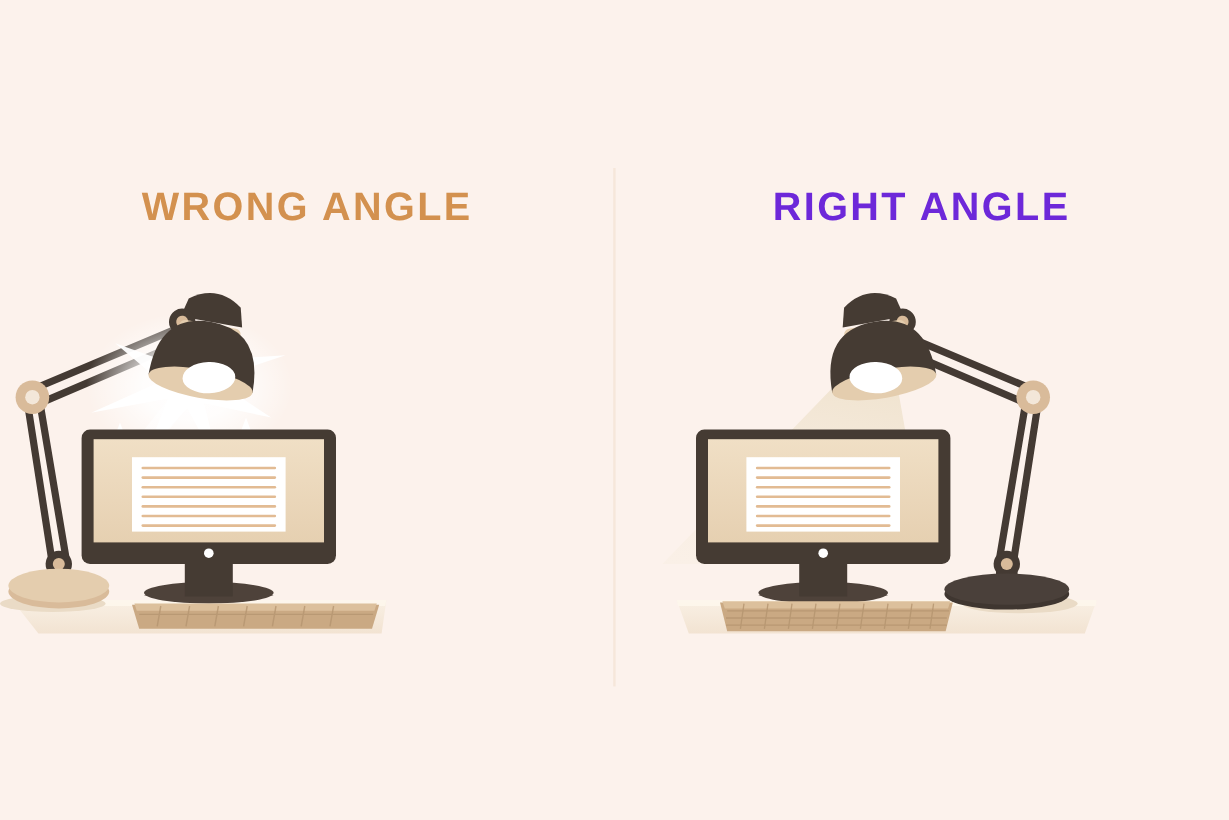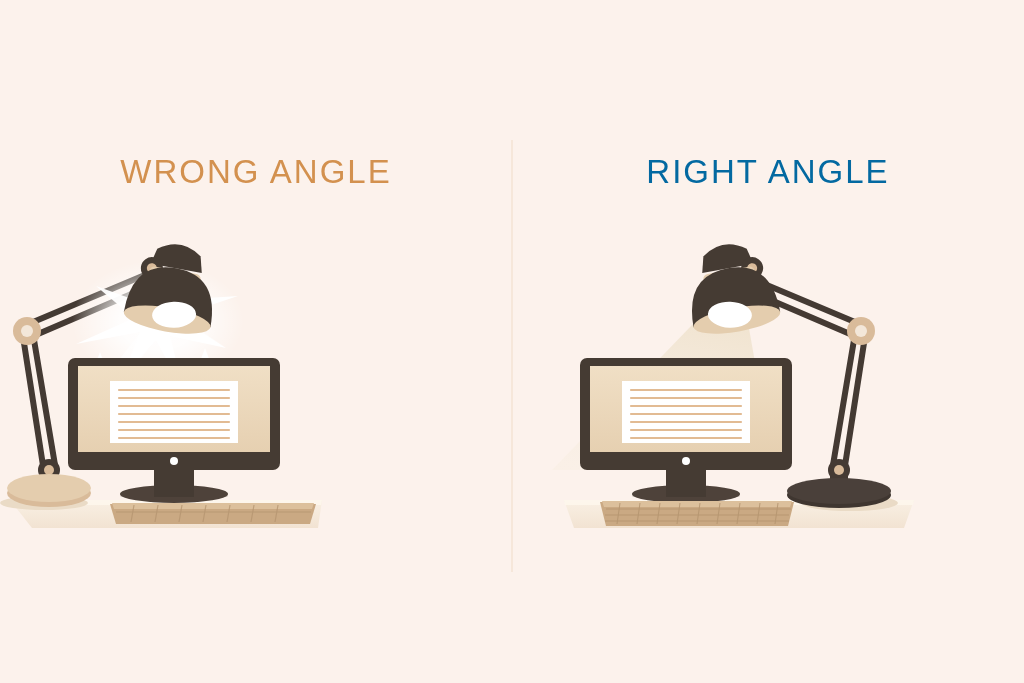--- a/index.html
+++ b/index.html
@@ -11,27 +11,27 @@
     position:relative;
   }
   #stage{position:absolute;inset:0;}
   .panel{position:absolute;top:0;height:683px;width:512px;}
   #panel-wrong{left:0;}
   #panel-right{left:512px;}
   .panel-title{
     position:absolute;top:155px;left:0;width:512px;
     text-align:center;
     font-size:33px;
-    font-weight:normal;
+    font-weight:bold;
     letter-spacing:2.0px;
     line-height:1;
     user-select:none;
   }
   #title-wrong{color:#d3914f;}
-  #title-right{color:#0369a1;}
+  #title-right{color:#6d28d9;}
   #divider{
     position:absolute;left:511px;top:140px;
     width:2px;height:432px;
     background:#f6e7da;
   }
   .scene{position:absolute;left:0;top:0;width:512px;height:683px;}
   svg{display:block;}
 </style>
 </head>
 <body>

